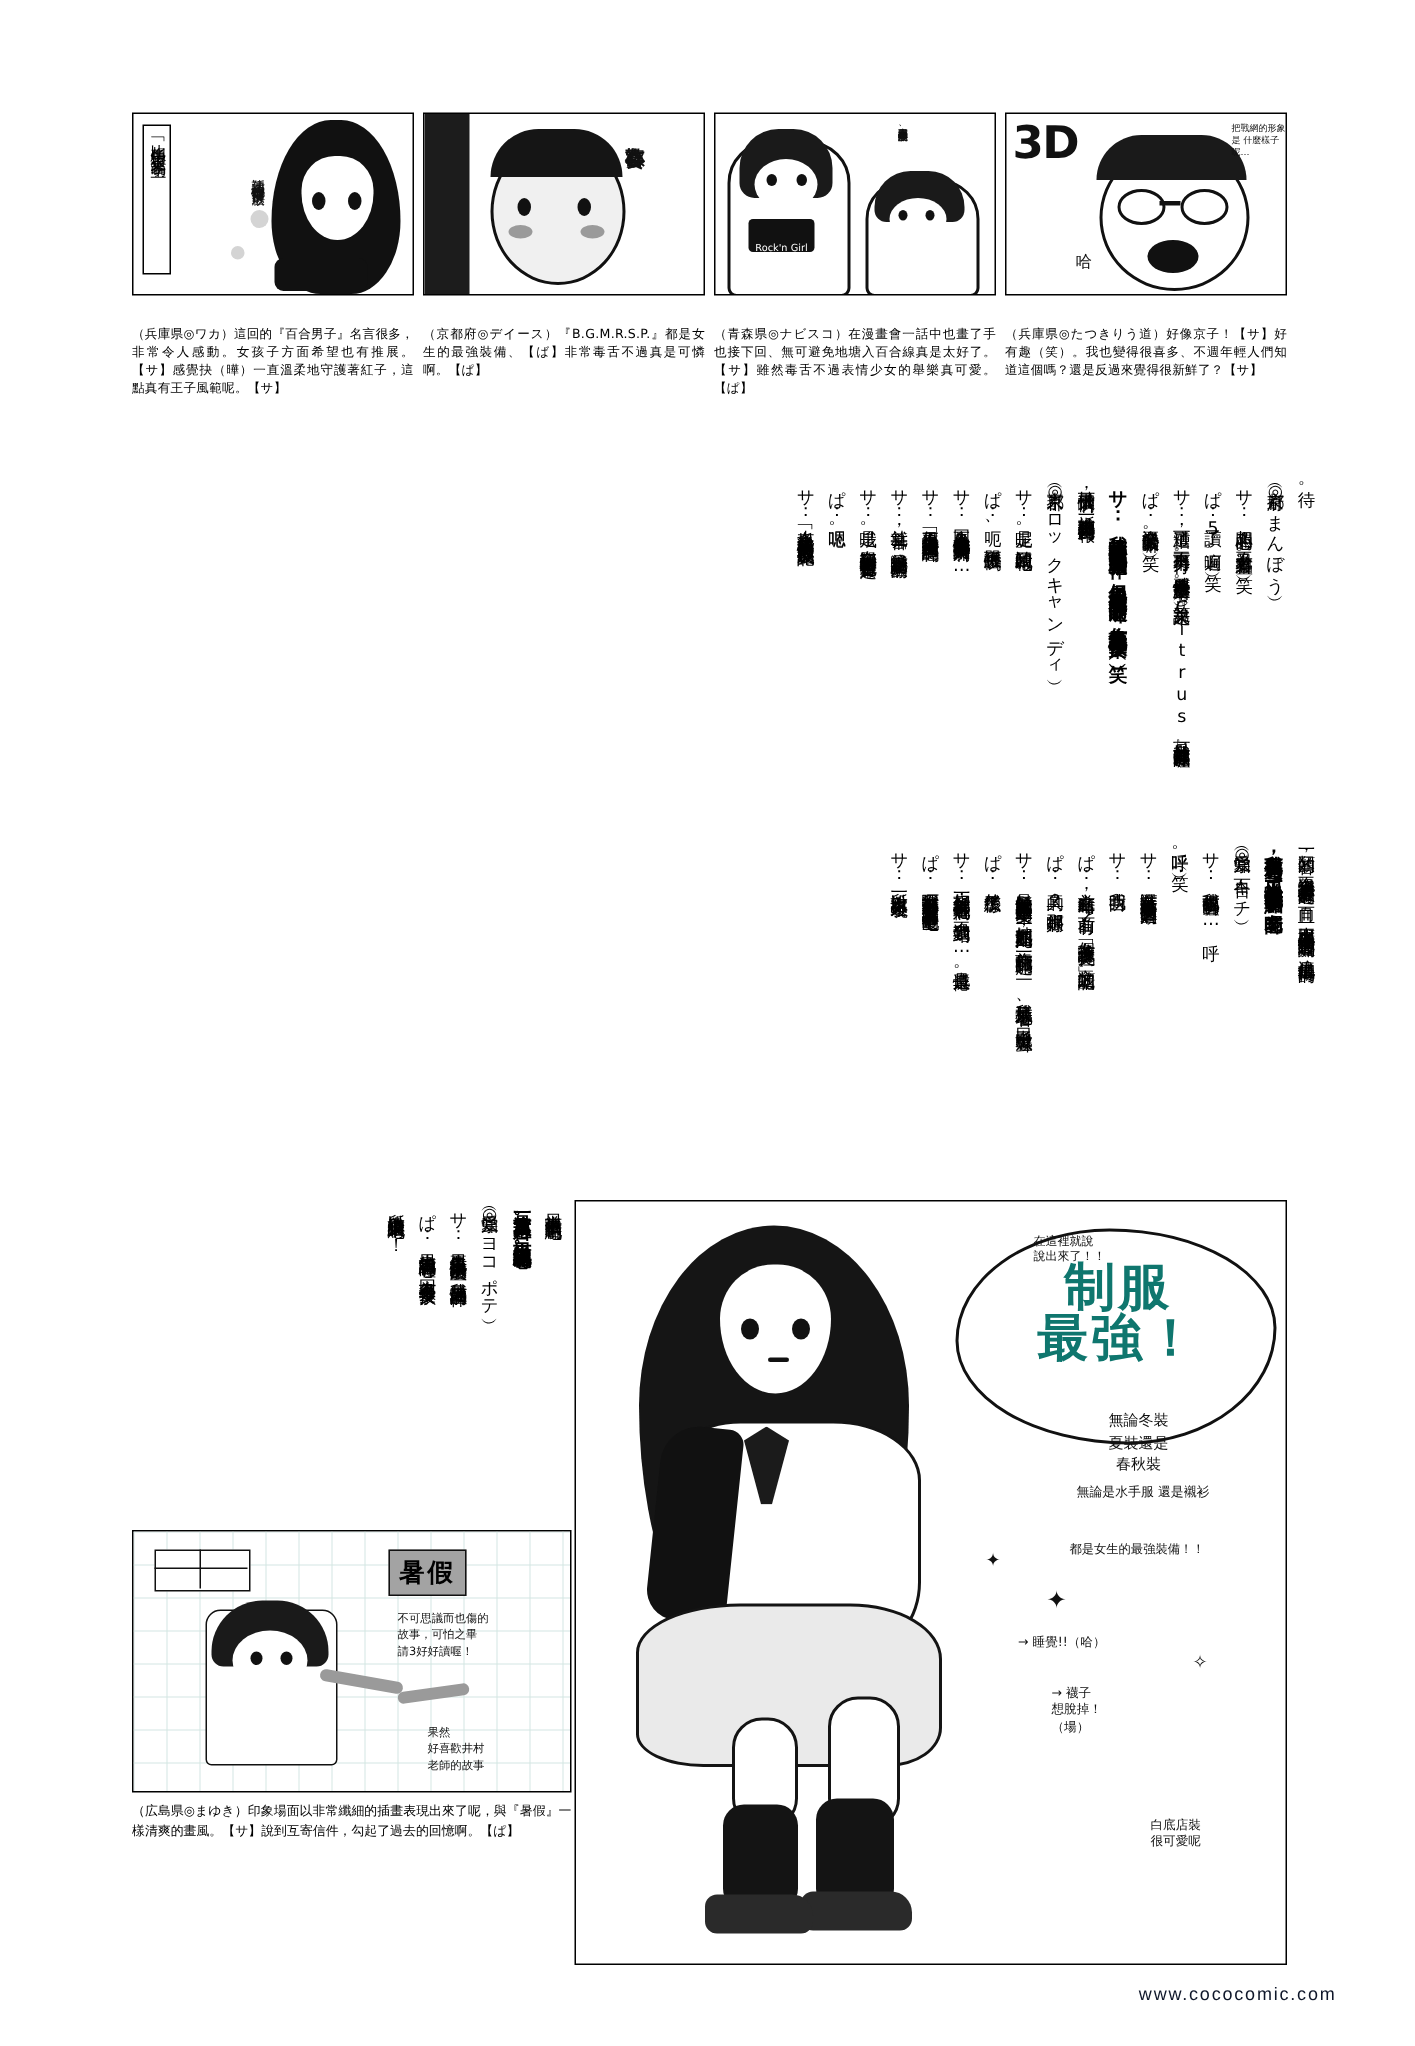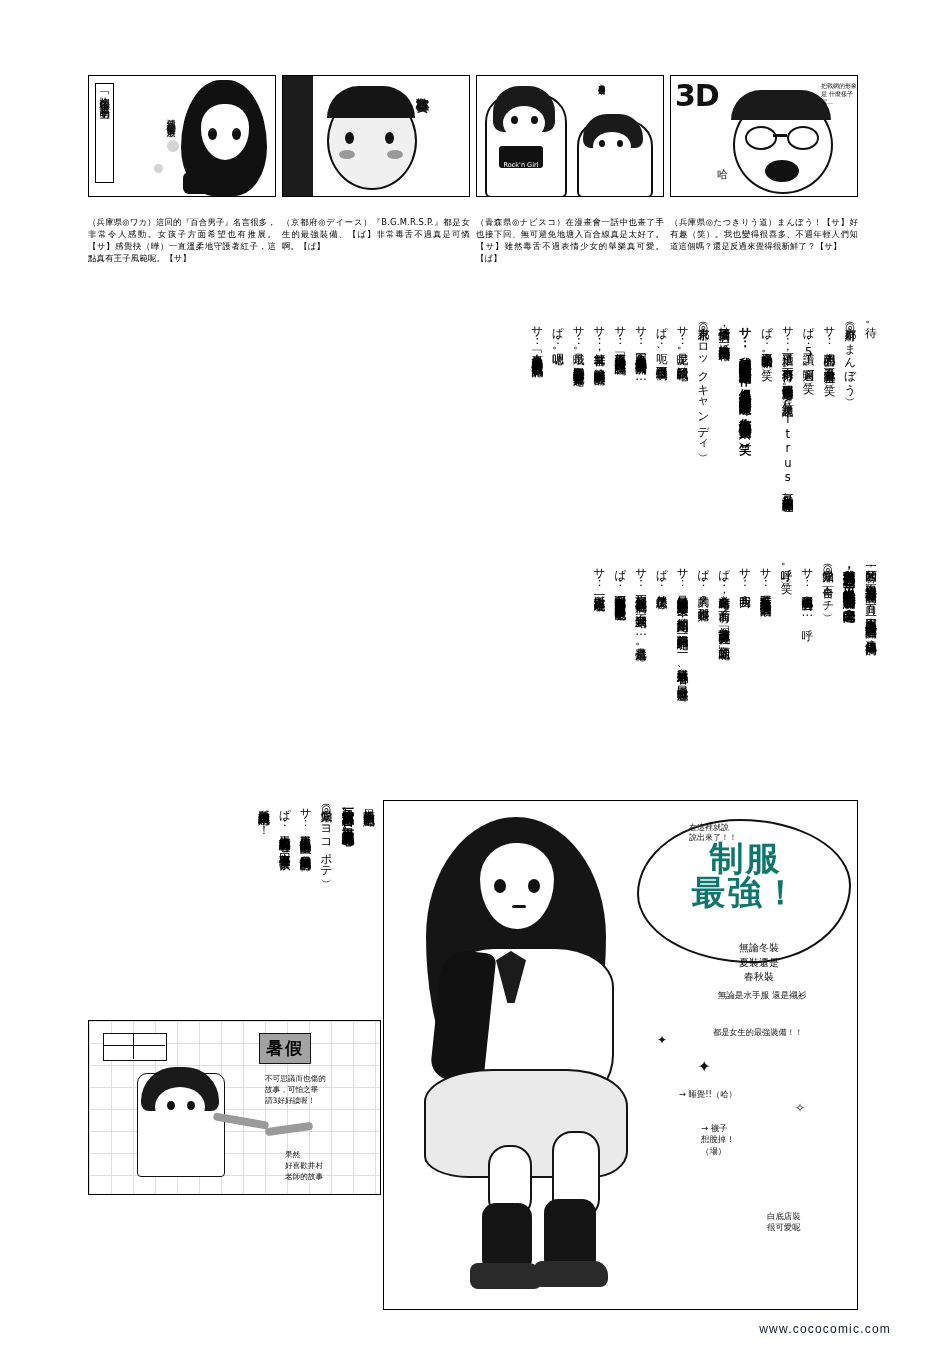--- a/index.html
+++ b/index.html
@@ -435,21 +435,21 @@
         <div class="ink ellipse" style="left:62px; top:20px; width:96px; height:94px; background:#fff; border:2px solid #111;"></div>
         <div class="ink" style="left:60px; top:14px; width:100px; height:30px; background:#1a1a1a; border-radius:46px 46px 0 0;"></div>
         <div class="ink ellipse" style="left:74px; top:50px; width:28px; height:20px; background:#fff; border:2px solid #111;"></div>
         <div class="ink ellipse" style="left:116px; top:50px; width:28px; height:20px; background:#fff; border:2px solid #111;"></div>
         <div class="ink" style="left:102px; top:58px; width:14px; height:3px;"></div>
         <div class="ink ellipse" style="left:94px; top:84px; width:34px; height:22px; background:#111;"></div>
         <div class="handwrite-h" style="left:46px; top:92px; font-size:11px;">哈</div>
         <div class="handwrite-h" style="left:150px; top:6px; width:38px; font-size:6px; line-height:1.3;">把戰網的形象是
 什麼樣子呢…</div>
       </div>
-      <div class="panel-caption">（兵庫県◎たつきりう道）まんぼう！【サ】好有趣（笑）。我也變得很喜多、不週年輕人們知道這個嗎？還是反過來覺得很新鮮了？【サ】</div>
+      <div class="panel-caption">（兵庫県◎たつきりう道）好像京子！【サ】好有趣（笑）。我也變得很喜多、不週年輕人們知道這個嗎？還是反過來覺得很新鮮了？【サ】</div>
     </div>
   </div>
 
   <div class="interview">
     <div class="vcol">待。</div>
     <div class="vcol">（京都府◎まんぼう）</div>
     <div class="vcol">サ：超開心的！不過又有點害羞。（笑）</div>
     <div class="vcol">ぱ：讀了5遍啊。（笑）</div>
     <div class="vcol">サ：這可糟了，不更努力可不行。感覺快要被壓力擊垮了。（笑）說起來『Citrus』可是我的首部連載作品喔！</div>
     <div class="vcol">ぱ：沒必要的緊張嘛。（笑）</div>
@@ -548,16 +548,17 @@
     <div class="ink ink-gray" style="left:176px; top:104px; width:48px; height:8px; border-radius:4px; transform:rotate(-8deg);"></div>
     <div class="summer-box">暑假</div>
     <div class="ribbon-note" style="white-space:pre-line;">不可思議而也傷的
 故事，可怕之畢
 請3好好讀喔！</div>
     <div class="ribbon-note2" style="white-space:pre-line;">果然
 好喜歡井村
 老師的故事</div>
   </div>
 
+  <div class="small-caption">（広島県◎まゆき）印象場面以非常纖細的插畫表現出來了呢，與『暑假』一樣清爽的畫風。【サ】說到互寄信件，勾起了過去的回憶啊。【ぱ】</div>
 
   <div class="footer">www.cococomic.com</div>
 
 </div>
 
 </body></html>

